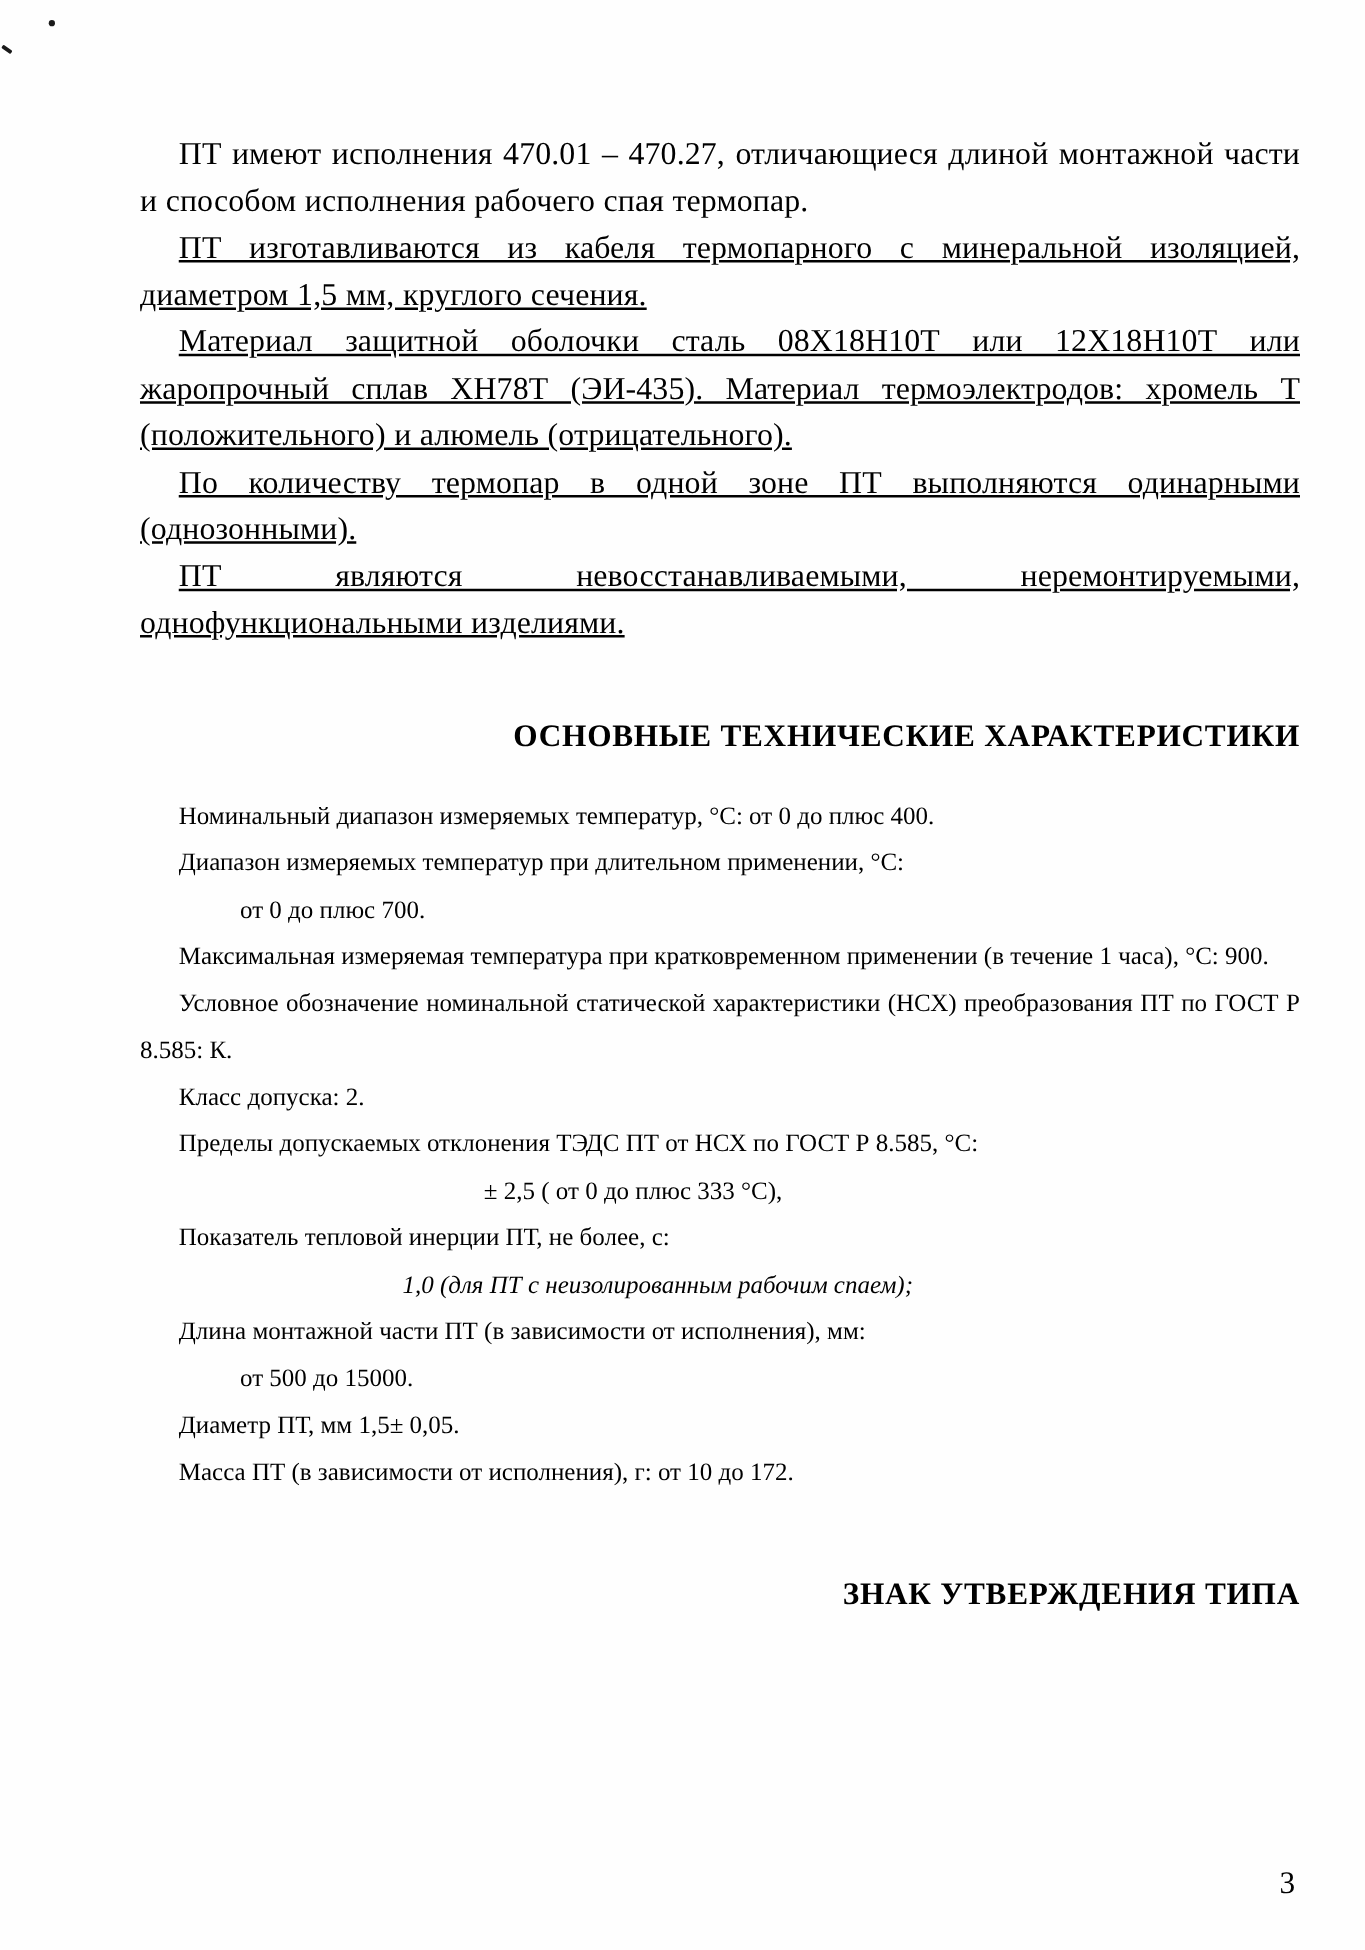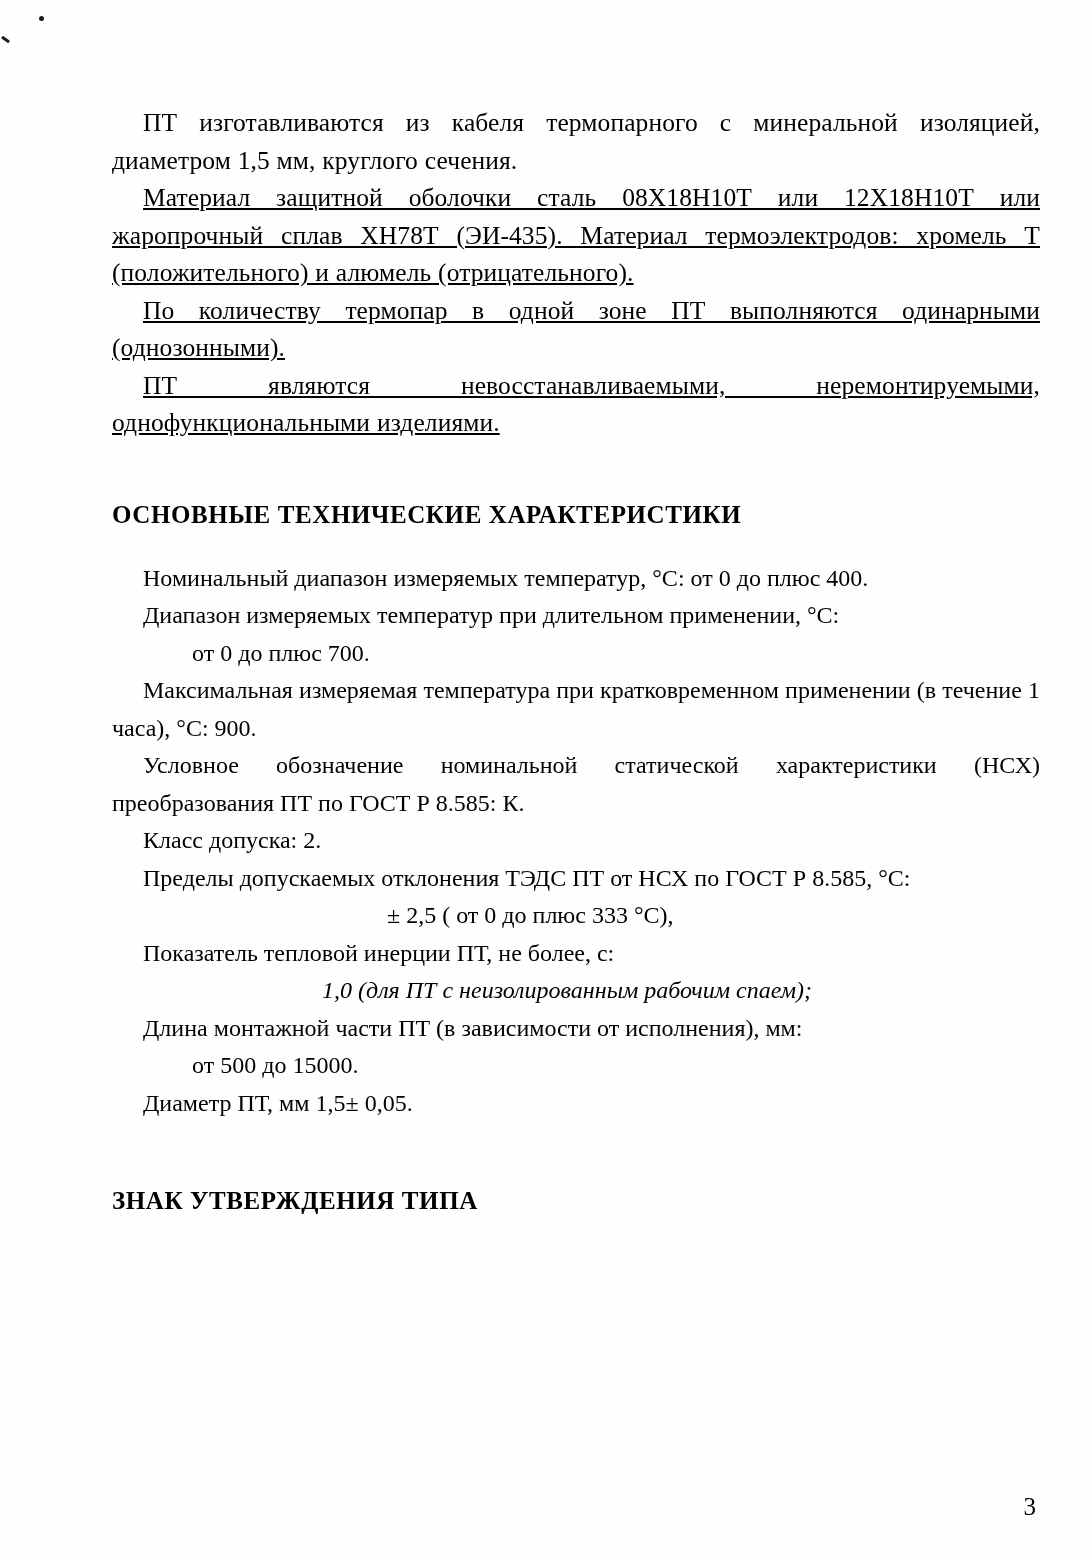--- a/index.html
+++ b/index.html
@@ -59,36 +59,36 @@
     -webkit-hyphens: none;
     hyphens: none;
   }
   p.body-par + p.body-par {
     margin-top: 0;
     text-decoration: underline;
   }
 
   h2.section-heading {
     margin: 0;
-    text-align: left;
+    text-align: right;
     font-weight: bold;
     font-size: 25px;
     line-height: 34px;
     letter-spacing: 0.6px;
   }
 
   .spec-list {
     margin: 0;
     padding: 0;
     list-style: none;
   }
   .spec-list li {
     margin: 0;
     padding: 0;
-    font-size: 24px;
+    font-size: 20px;
     line-height: 37.5px;
     text-align: left;
     white-space: normal;
   }
   .spec-list li.indent-1 {
     padding-left: 31px;
   }
   .spec-list li.indent-2 {
     padding-left: 80px;
   }
@@ -124,20 +124,21 @@
 </head>
 <body>
 
 <div class="page">
 
   <div class="scan-mark dot"></div>
   <div class="scan-mark tick"></div>
 
   <div class="content">
 
+    <p class="body-par">ПТ имеют исполнения 470.01 – 470.27, отличающиеся длиной монтажной части и способом исполнения рабочего спая термопар.</p>
     <p class="body-par">ПТ изготавливаются из кабеля термопарного с минеральной изоляцией, диаметром 1,5 мм, круглого сечения.</p>
     <p class="body-par">Материал защитной оболочки сталь 08Х18Н10Т или 12Х18Н10Т  или жаропрочный сплав ХН78Т (ЭИ-435). Материал  термоэлектродов:  хромель Т (положительного) и алюмель (отрицательного).</p>
     <p class="body-par">По количеству термопар в одной зоне ПТ выполняются одинарными (однозонными).</p>
     <p class="body-par">ПТ являются невосстанавливаемыми, неремонтируемыми, однофункциональными изделиями.</p>
 
     <div class="gap-before-heading-1"></div>
 
     <h2 class="section-heading">ОСНОВНЫЕ ТЕХНИЧЕСКИЕ ХАРАКТЕРИСТИКИ</h2>
 
     <div class="gap-after-heading-1"></div>
@@ -149,20 +150,21 @@
       <li class="justify-wide">Максимальная измеряемая температура при кратковременном применении (в течение 1 часа), °С:  900.</li>
       <li class="justify-wide">Условное  обозначение номинальной статической  характеристики  (НСХ) преобразования ПТ по  ГОСТ Р 8.585:  К.</li>
       <li class="indent-1">Класс допуска:  2.</li>
       <li class="indent-1">Пределы допускаемых отклонения ТЭДС ПТ от НСХ по  ГОСТ  Р 8.585, °С:</li>
       <li class="indent-3">± 2,5 ( от 0 до плюс 333 °С),</li>
       <li class="indent-1">Показатель тепловой инерции ПТ, не более, с:</li>
       <li class="indent-5">1,0   (для  ПТ с неизолированным рабочим спаем);</li>
       <li class="indent-1">Длина монтажной части  ПТ (в зависимости от исполнения), мм:</li>
       <li class="indent-2">от 500 до 15000.</li>
       <li class="indent-1">Диаметр ПТ, мм     1,5± 0,05.</li>
+      <li class="indent-1">Масса ПТ (в зависимости от  исполнения), г:  от 10 до 172.</li>
     </ul>
 
     <div class="gap-before-heading-2"></div>
 
     <h2 class="section-heading">ЗНАК УТВЕРЖДЕНИЯ ТИПА</h2>
 
     <div class="gap-after-heading-2"></div>
 
   </div>
 

